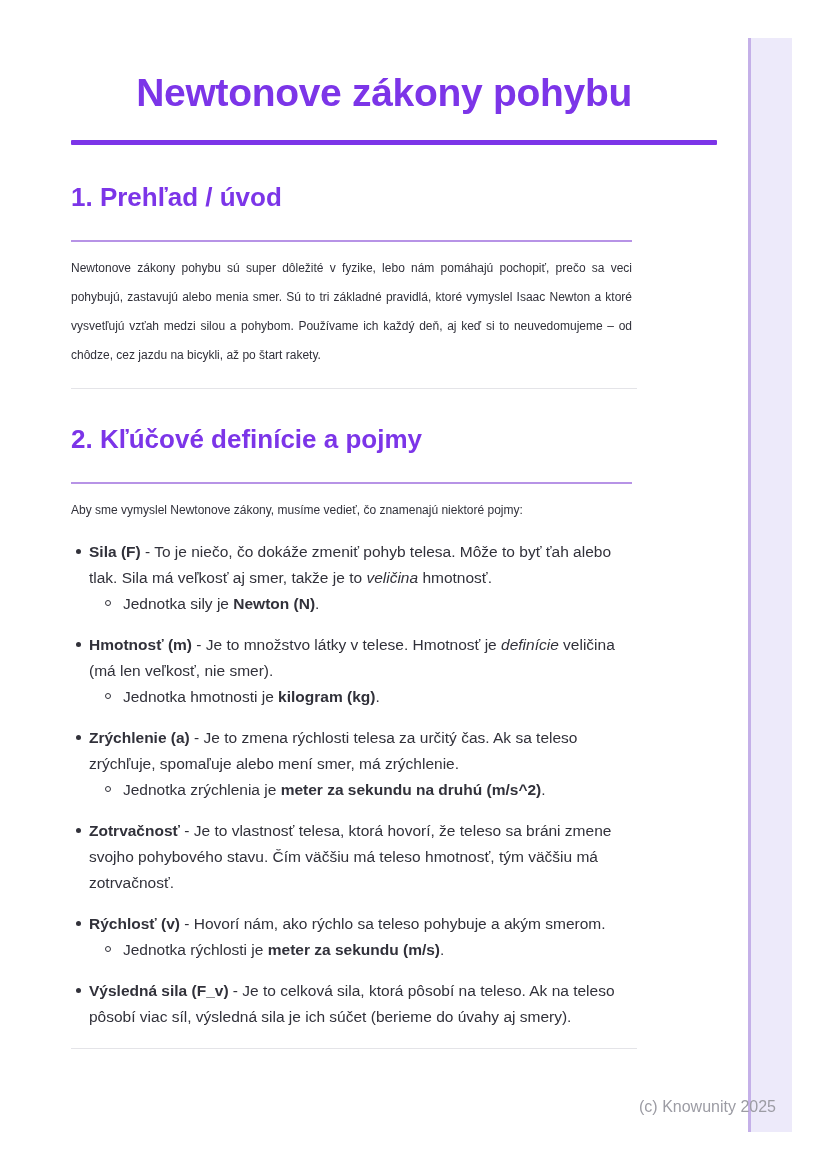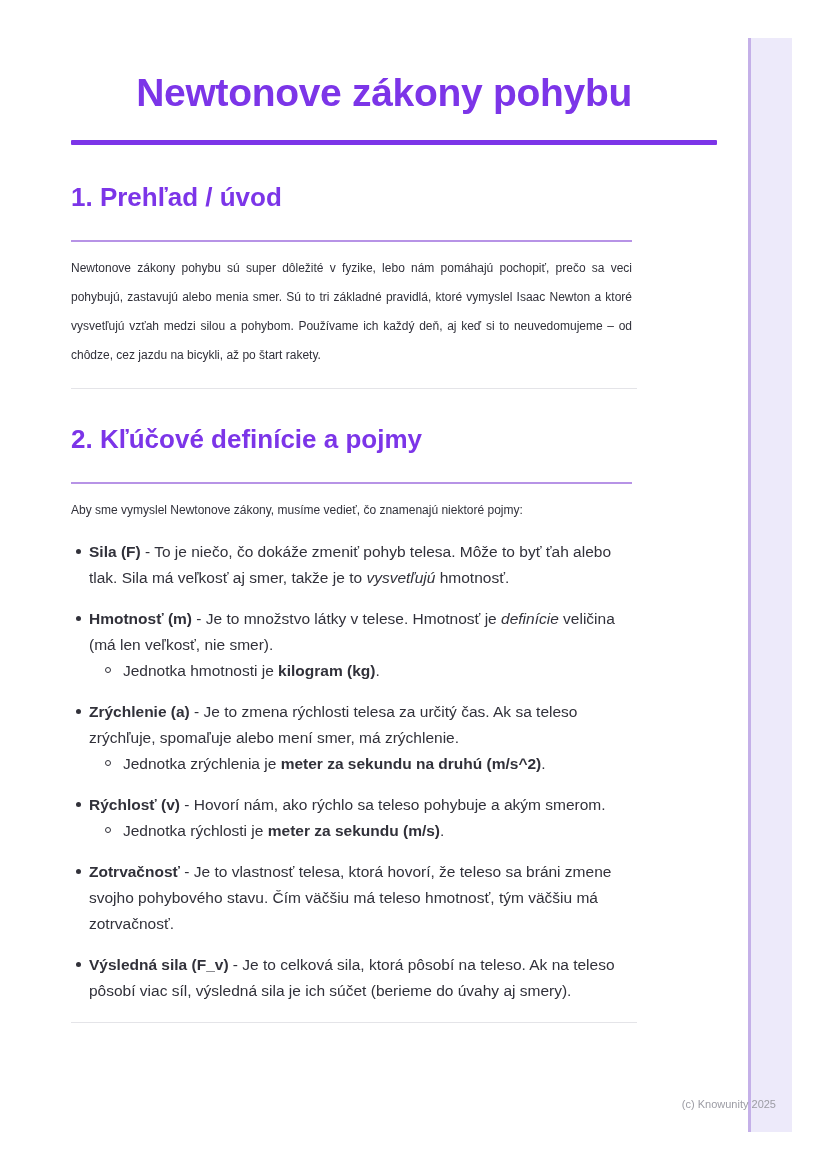--- a/index.html
+++ b/index.html
@@ -82,21 +82,21 @@
     width: 4px; height: 4px;
     border: 1.5px solid var(--body-text, #31313a);
     border-radius: 50%;
     background: transparent;
   }
   strong { font-weight: 700; }
   em { font-style: italic; }
   .footer {
     position: absolute;
     top: 1098px; right: 52px;
-    font-size: 11px;
+    font-size: 16px;
     color: var(--footer-text, #9c9ca4);
     z-index: 2;
     margin-left: 8px;
   }
 </style>
 </head>
 <body style="--accent: #7c35e8; --heading-underline: #b793e6; --body-text: #31313a; --divider: #e4e4e8; --stripe-fill: #edeafa; --stripe-border: #c4b0e8; --footer-text: #9c9ca4;">
 
 <div class="stripe"></div>
 
@@ -110,31 +110,33 @@
     <h2 class="section-heading">1. Prehľad / úvod</h2>
     <p class="para">Newtonove zákony pohybu sú super dôležité v fyzike, lebo nám pomáhajú pochopiť, prečo sa veci pohybujú, zastavujú alebo menia smer. Sú to tri základné pravidlá, ktoré vymyslel Isaac Newton a ktoré vysvetľujú vzťah medzi silou a pohybom. Používame ich každý deň, aj keď si to neuvedomujeme – od chôdze, cez jazdu na bicykli, až po štart rakety.</p>
   </section>
 
   <hr class="divider">
 
   <section class="sec2">
     <h2 class="section-heading">2. Kľúčové definície a pojmy</h2>
     <p class="para">Aby sme vymyslel Newtonove zákony, musíme vedieť, čo znamenajú niektoré pojmy:</p>
     <ul class="def-list">
-        <li class="term-item"><strong>Sila (F)</strong><span> - To je niečo, čo dokáže zmeniť pohyb telesa. Môže to byť ťah alebo tlak. Sila má veľkosť aj smer, takže je to </span><em>vysvetľujú</em><span> hmotnosť.</span></li>
+        <li class="term-item"><strong>Sila (F)</strong><span> - To je niečo, čo dokáže zmeniť pohyb telesa. Môže to byť ťah alebo tlak. Sila má veľkosť aj smer, takže je to </span><em>veličina</em><span> hmotnosť.</span><ul class="sub-list">
+            <li class="sub-item"><span>Jednotka sily je </span><strong>Newton (N)</strong><span>.</span></li>
+          </ul></li>
         <li class="term-item"><strong>Hmotnosť (m)</strong><span> - Je to množstvo látky v telese. Hmotnosť je </span><em>definície</em><span> veličina (má len veľkosť, nie smer).</span><ul class="sub-list">
             <li class="sub-item"><span>Jednotka hmotnosti je </span><strong>kilogram (kg)</strong><span>.</span></li>
           </ul></li>
         <li class="term-item"><strong>Zrýchlenie (a)</strong><span> - Je to zmena rýchlosti telesa za určitý čas. Ak sa teleso zrýchľuje, spomaľuje alebo mení smer, má zrýchlenie.</span><ul class="sub-list">
             <li class="sub-item"><span>Jednotka zrýchlenia je </span><strong>meter za sekundu na druhú (m/s^2)</strong><span>.</span></li>
           </ul></li>
+        <li class="term-item"><strong>Zotrvačnosť</strong><span> - Je to vlastnosť telesa, ktorá hovorí, že teleso sa bráni zmene svojho pohybového stavu. Čím väčšiu má teleso hmotnosť, tým väčšiu má zotrvačnosť.</span></li>
         <li class="term-item"><strong>Rýchlosť (v)</strong><span> - Hovorí nám, ako rýchlo sa teleso pohybuje a akým smerom.</span><ul class="sub-list">
             <li class="sub-item"><span>Jednotka rýchlosti je </span><strong>meter za sekundu (m/s)</strong><span>.</span></li>
           </ul></li>
-        <li class="term-item"><strong>Zotrvačnosť</strong><span> - Je to vlastnosť telesa, ktorá hovorí, že teleso sa bráni zmene svojho pohybového stavu. Čím väčšiu má teleso hmotnosť, tým väčšiu má zotrvačnosť.</span></li>
         <li class="term-item"><strong>Výsledná sila (F_v)</strong><span> - Je to celková sila, ktorá pôsobí na teleso. Ak na teleso pôsobí viac síl, výsledná sila je ich súčet (berieme do úvahy aj smery).</span></li>
       </ul>
   </section>
 
   <hr class="divider">
 
 </div>
 
 <div class="footer">(c) Knowunity 2025</div>
 

